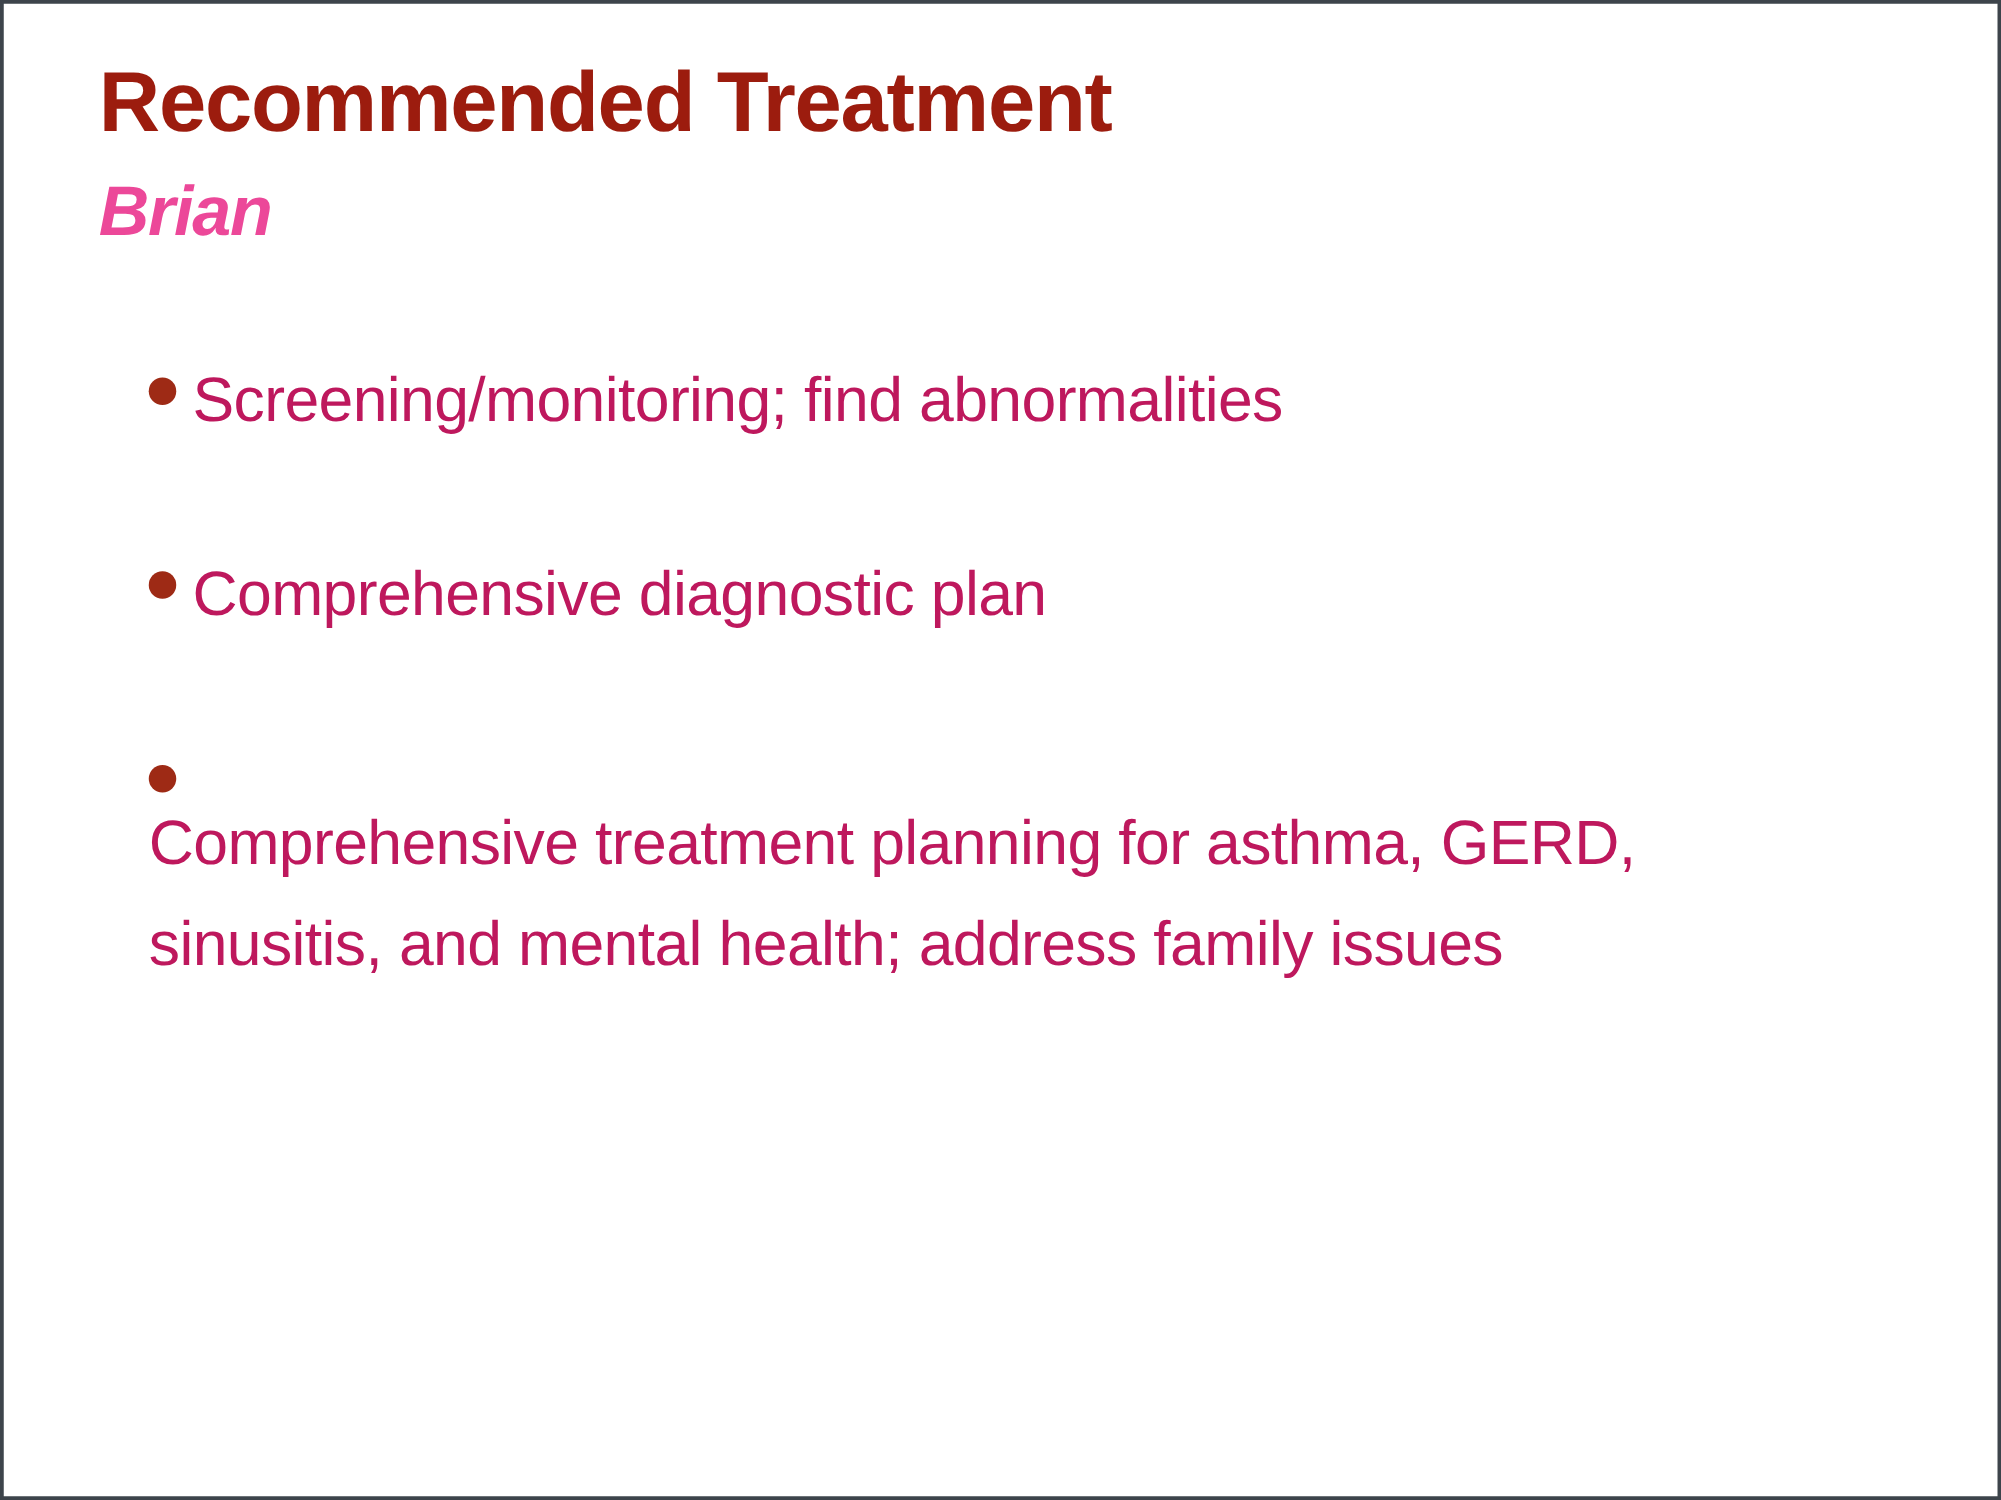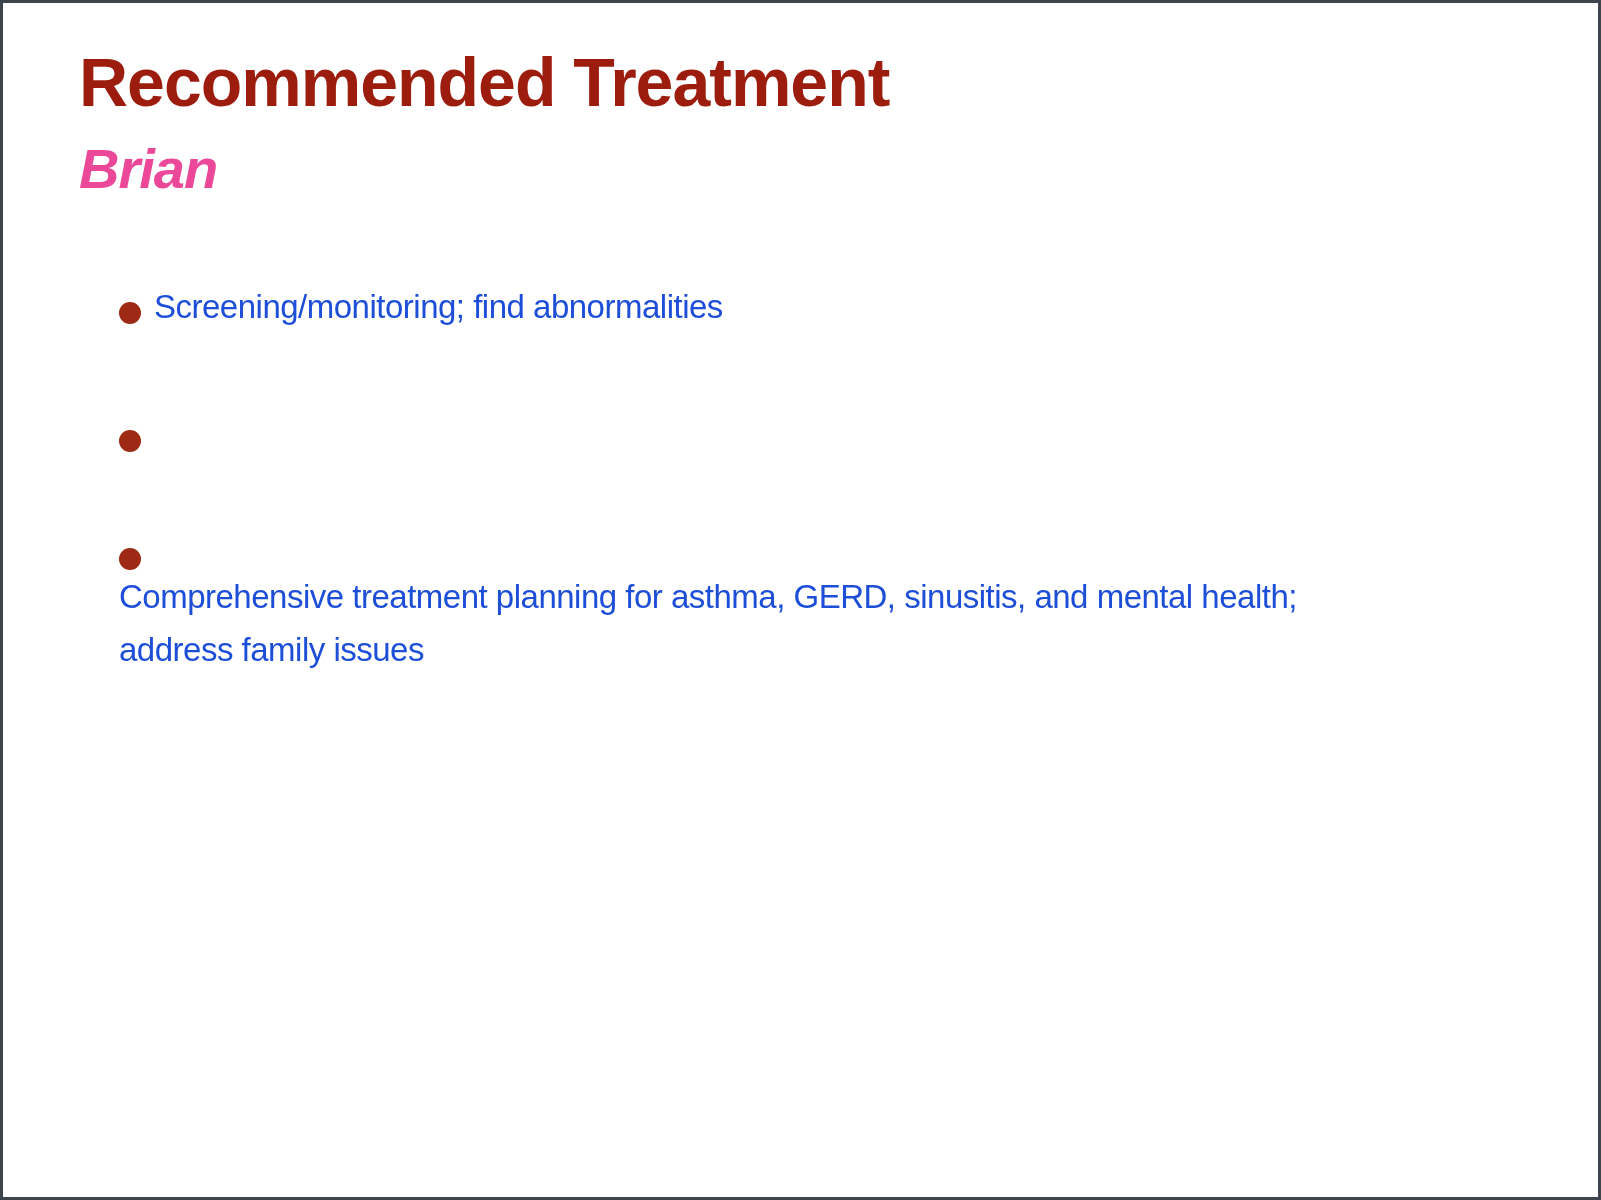--- a/index.html
+++ b/index.html
@@ -53,22 +53,22 @@
   .bullet-marker {
     flex: 0 0 auto;
     width: 22px;
     height: 22px;
     border-radius: 50%;
     background: #9e2a15;
     margin-top: 22px;
     margin-right: 13px;
   }
   .bullet-text {
-    color: #1d4ed8;
-    font-size: 33px;
+    color: #be185d;
+    font-size: 50px;
     line-height: 1.62;
     max-width: 1270px;
     letter-spacing: -0.5px;
   }
 </style>
 </head>
 <body>
 
 <div class="slide">
   <div class="title-block">
@@ -76,19 +76,20 @@
     <div class="slide-subtitle">Brian</div>
   </div>
 
   <div class="bullet-list">
     <div class="bullet-item">
       <span class="bullet-marker"></span>
       <span class="bullet-text">Screening/monitoring; find abnormalities</span>
     </div>
     <div class="bullet-item">
       <span class="bullet-marker"></span>
+      <span class="bullet-text">Comprehensive diagnostic plan</span>
     </div>
     <div class="bullet-item">
       <span class="bullet-marker"></span>
       <span class="bullet-text">Comprehensive treatment planning for asthma, GERD, sinusitis, and mental health; address family issues</span>
     </div>
   </div>
 </div>
 
 </body></html>

